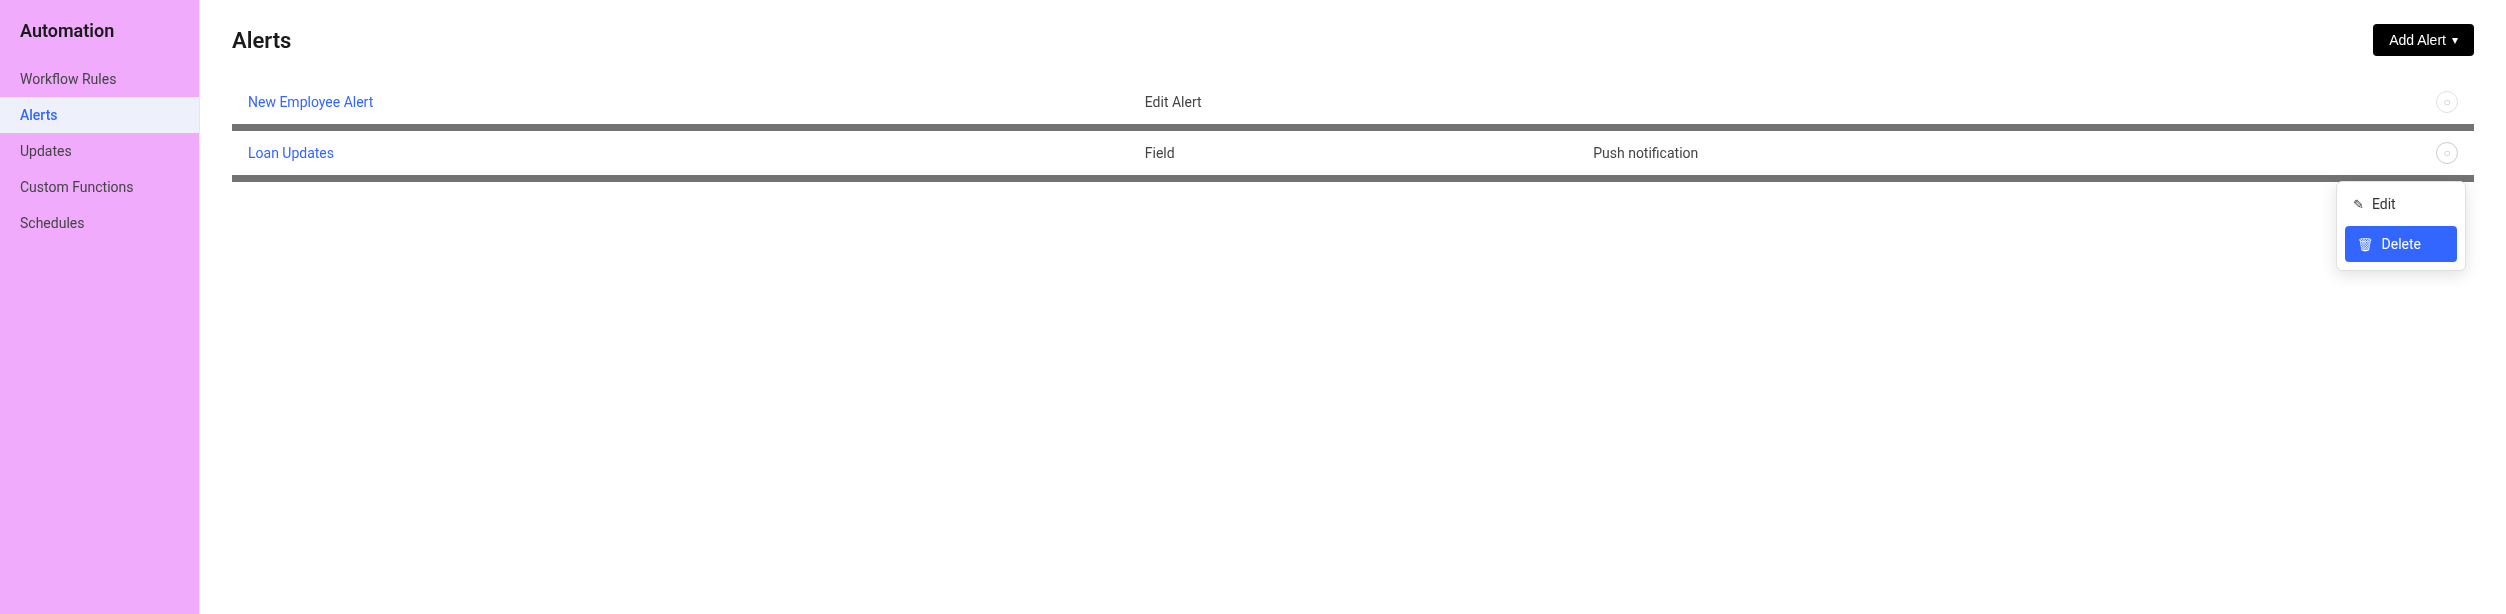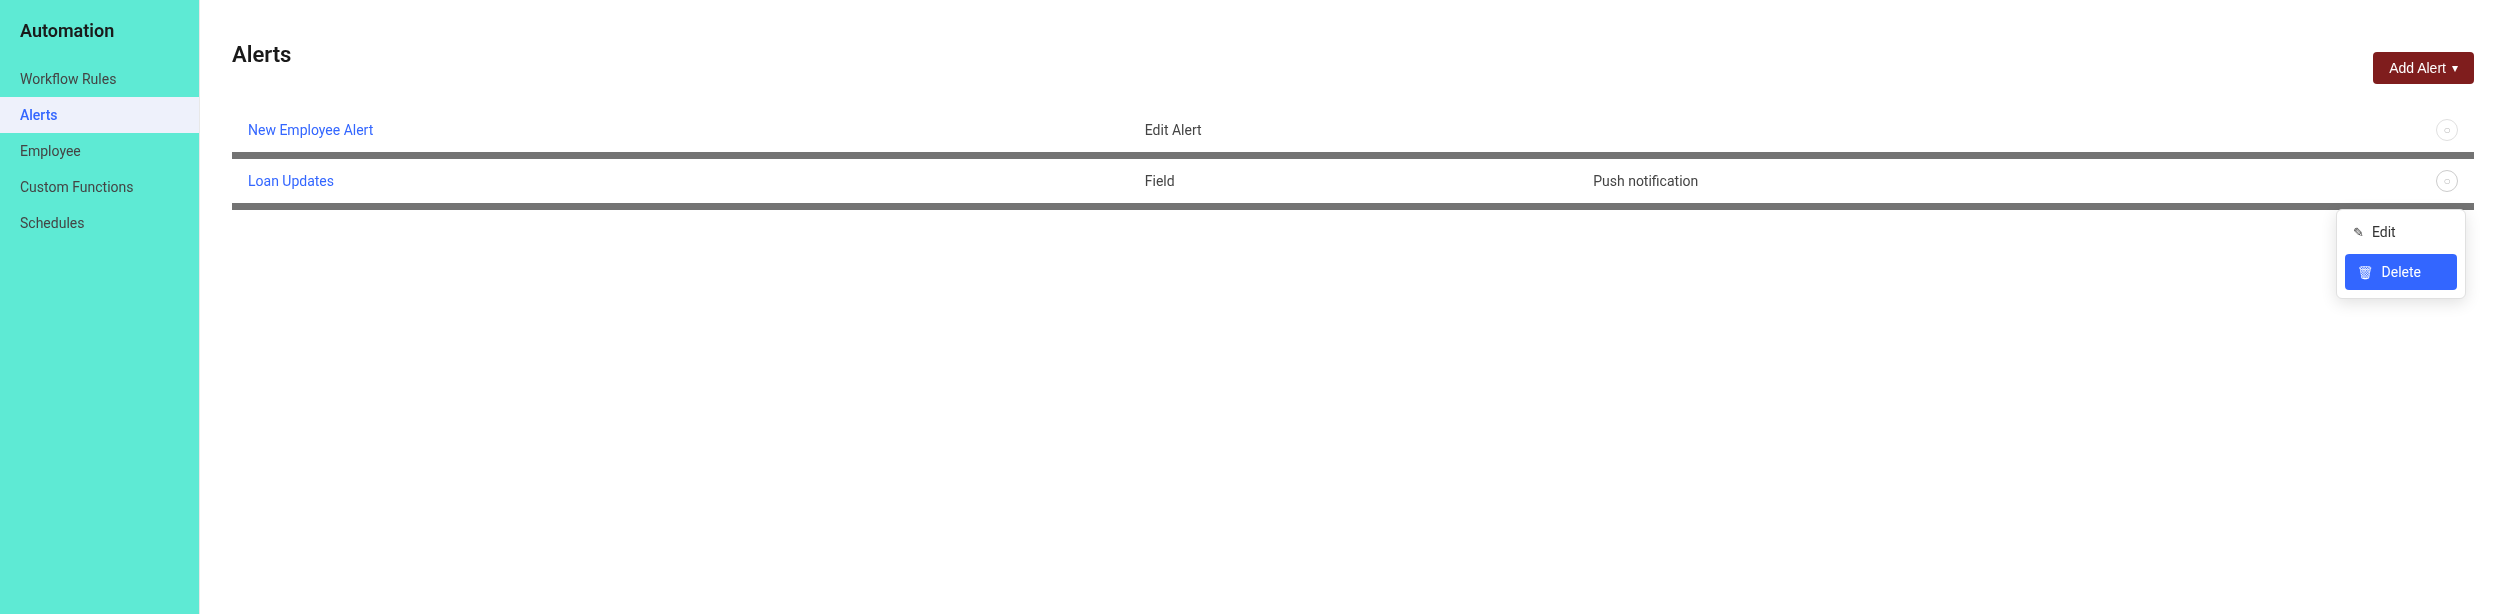--- a/index.html
+++ b/index.html
@@ -13,21 +13,21 @@
       background: #f5f6fa;
       display: flex;
       height: 100vh;
       font-size: 14px;
       color: #333;
     }
 
     
     .sidebar {
       width: 200px;
-      background: #5eead4;
+      background: #f0abfc;
       border-right: 1px solid #e8e8e8;
       padding: 20px 0;
       flex-shrink: 0;
     }
 
     .sidebar-title {
       font-size: 18px;
       font-weight: 600;
       color: #1a1a1a;
       padding: 0 20px 20px 20px;
@@ -63,31 +63,30 @@
       margin-bottom: 24px;
     }
 
     .page-title {
       font-size: 22px;
       font-weight: 600;
       color: #1a1a1a;
     }
 
     .add-alert-btn {
-      background: #7f1d1d;
+      background: #000000;
       color: #fff;
       border: none;
       padding: 8px 16px;
       border-radius: 4px;
       font-size: 14px;
       cursor: pointer;
       display: flex;
       align-items: center;
       gap: 6px;
-      margin-top: 28px;
     }
 
     .btn-arrow {
       font-size: 12px;
     }
 
     
     .table-container {
       width: 100%;
     }
@@ -194,21 +193,21 @@
 
 <div class="sidebar">
   <div class="sidebar-title">Automation</div>
   <div class="sidebar-item">
     <span>Workflow Rules</span>
   </div>
   <div class="sidebar-item active">
     <span>Alerts</span>
   </div>
   <div class="sidebar-item">
-    <span>Employee</span>
+    <span>Updates</span>
   </div>
   <div class="sidebar-item">
     <span>Custom Functions</span>
   </div>
   <div class="sidebar-item">
     <span>Schedules</span>
   </div>
 </div>
 
 <div class="main">

